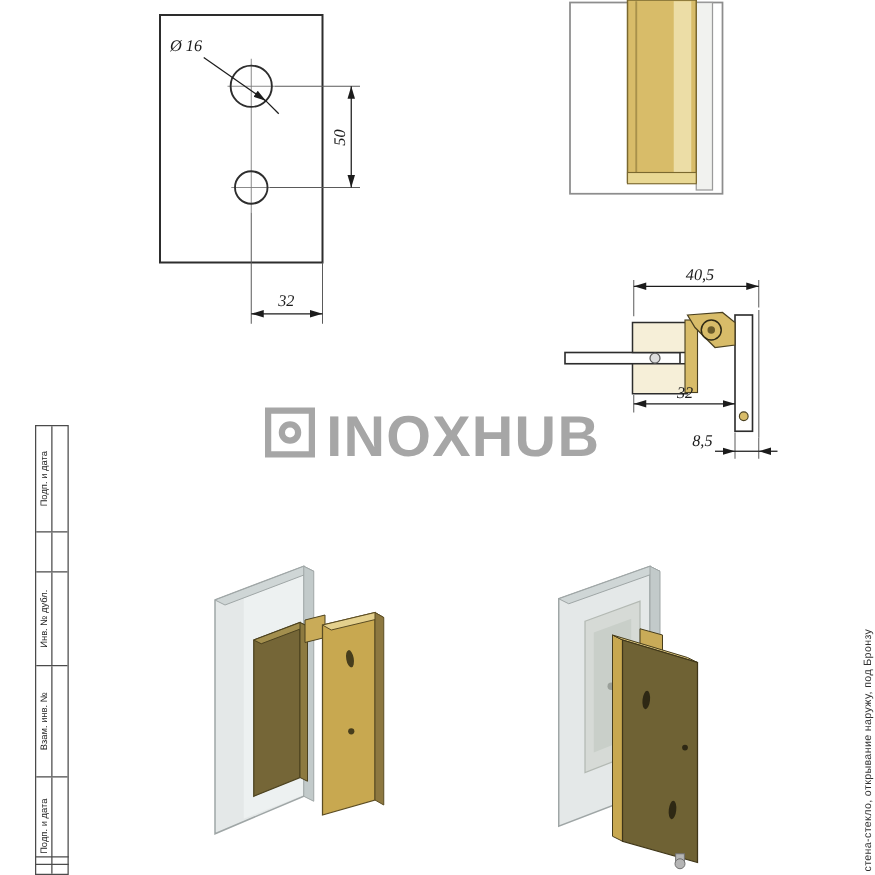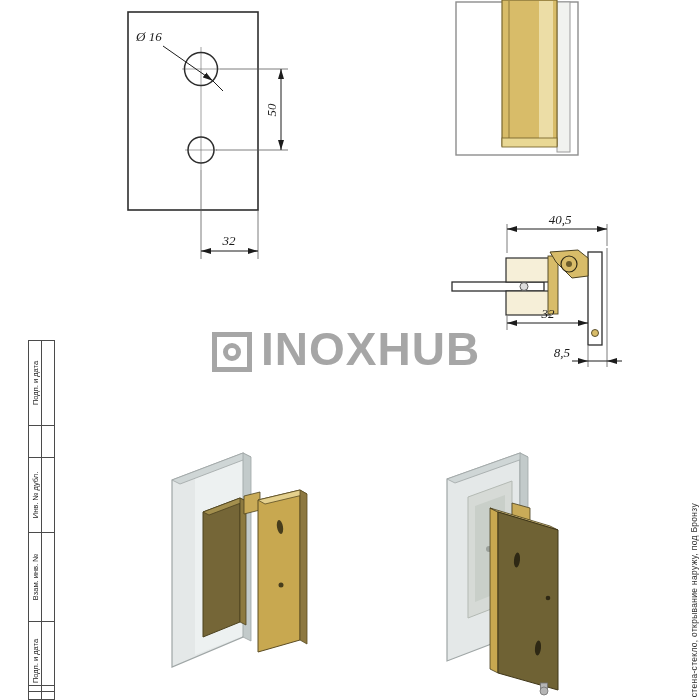--- a/index.html
+++ b/index.html
@@ -11,21 +11,21 @@
   
   .margin-strip{position:absolute;left:28px;top:340px;width:27px;height:360px;border:1px solid #4b4b4b;display:flex;flex-direction:column;background:#fff}
   .mbox{display:flex;border-bottom:1px solid #4b4b4b;flex:0 0 auto}
   .mbox.last{flex:1;border-bottom:none}
   .mlbl{width:13px;border-right:1px solid #4b4b4b;position:relative}
   .mlbl span{position:absolute;left:50%;top:50%;transform:translate(-50%,-50%) rotate(-90deg);font-size:7.5px;color:#1f1f1f;white-space:nowrap}
   .mblank{flex:1}
   .hline{position:absolute;left:-1px;width:27px;height:1px;background:#4b4b4b}
 
   
-  .watermark{position:absolute;left:212px;top:326px;display:flex;align-items:flex-end;gap:9px;opacity:.85}
+  .watermark{position:absolute;left:212px;top:326px;display:flex;align-items:flex-start;gap:9px;opacity:.85}
   .wm-logo{width:40px;height:40px;border:5px solid #979797;display:flex;align-items:center;justify-content:center;flex:0 0 auto}
   .wm-ring{width:18px;height:18px;border:5px solid #979797;border-radius:50%}
   .wm-text{font-size:46px;font-weight:bold;color:#979797;letter-spacing:1px;line-height:1}
 
   
   .right-note{position:absolute;right:1px;bottom:3px;writing-mode:vertical-rl;transform:rotate(180deg);font-size:8.5px;color:#2f2f2f;white-space:nowrap;letter-spacing:.3px}
 </style>
 </head>
 <body>
 

